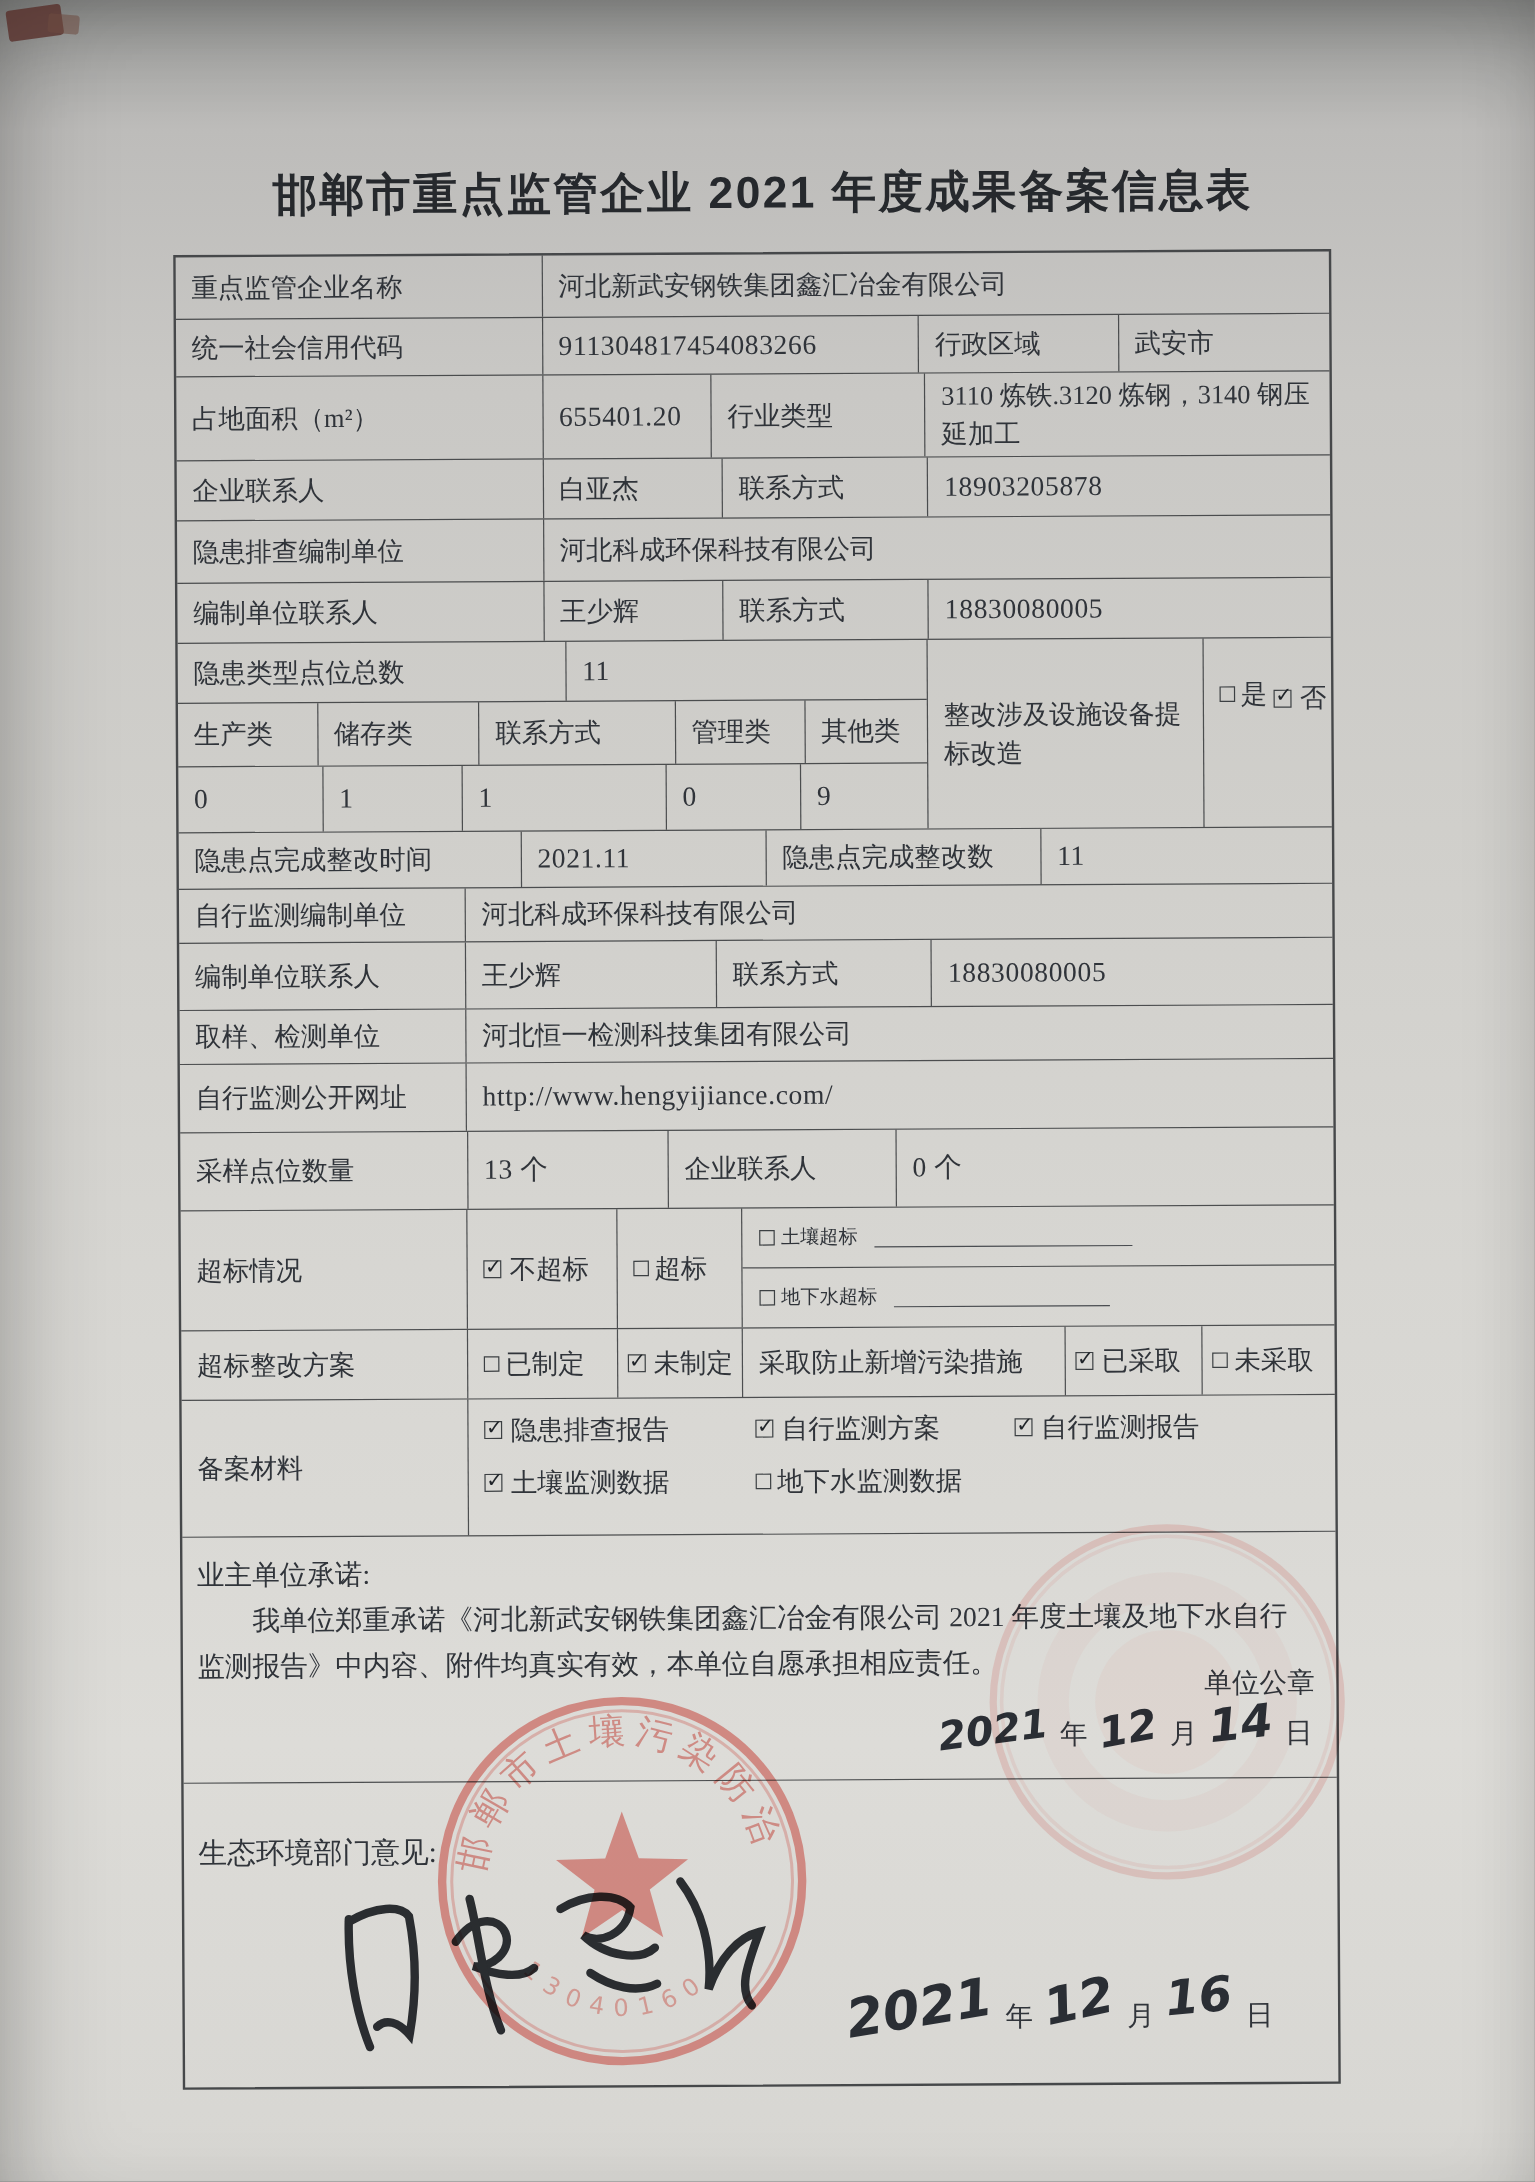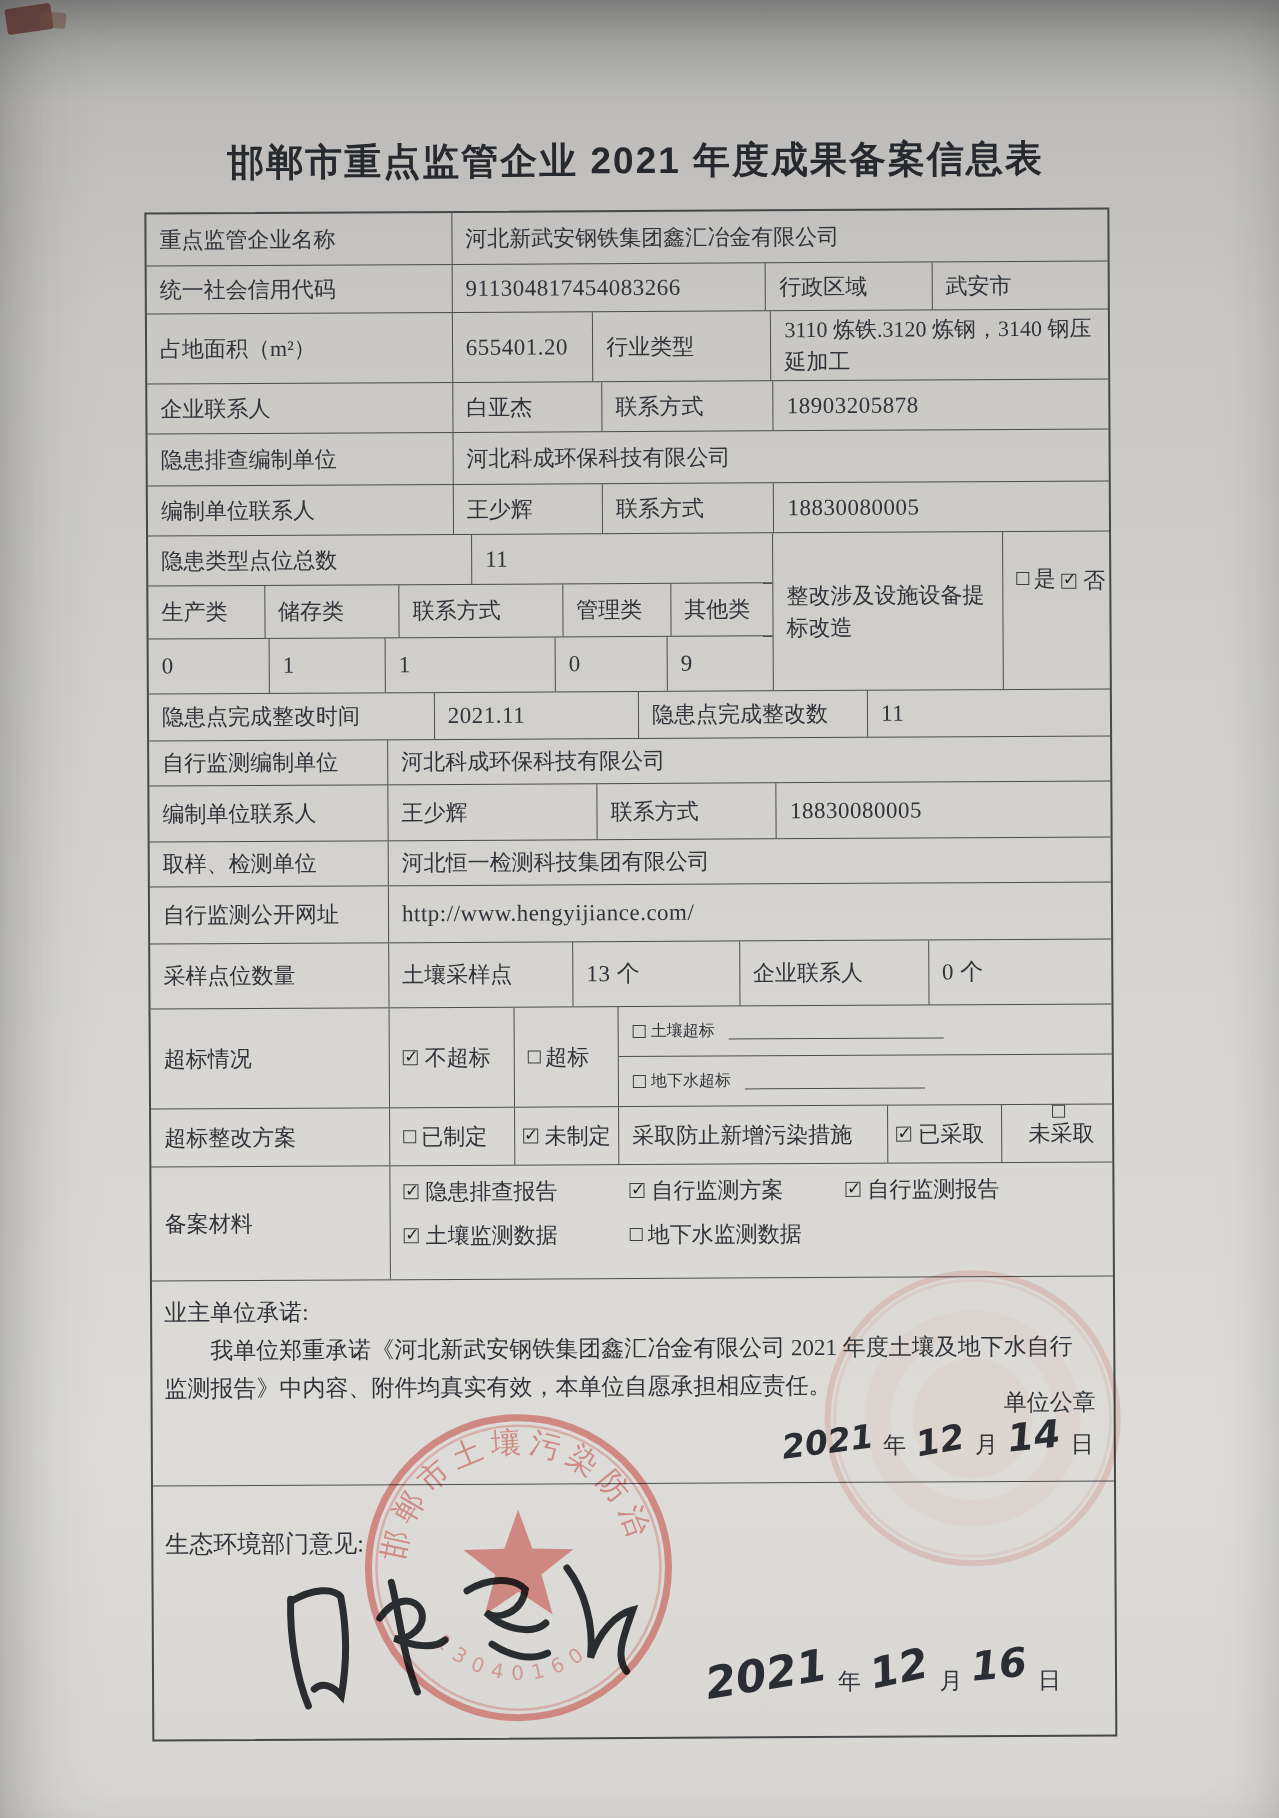--- a/index.html
+++ b/index.html
@@ -149,21 +149,20 @@
         <div class="c" style="width:725px;">河北恒一检测科技集团有限公司</div>
       </div>
 
       <div class="row" style="height:57px;">
         <div class="c" style="width:240px;">自行监测公开网址</div>
         <div class="c num" style="width:725px;">http://www.hengyijiance.com/</div>
       </div>
 
       <div class="row" style="height:65px;">
         <div class="c" style="width:240px;">采样点位数量</div>
-        <div class="c" style="width:185px;">土壤采样点</div>
         <div class="c num" style="width:167px;">13 个</div>
         <div class="c" style="width:190px;">企业联系人</div>
         <div class="c num" style="width:183px;">0 个</div>
       </div>
 
       <div class="row" style="height:100px;">
         <div class="c" style="width:240px;">超标情况</div>
         <div class="c" style="width:125px;">
           <span class="cb">
               <span class="mk">✓</span>
@@ -200,21 +199,21 @@
             </span>
           <span>未制定</span>
         </div>
         <div class="c" style="width:270px;">采取防止新增污染措施</div>
         <div class="c" style="width:115px;padding-left:8px;">
           <span class="cb">
               <span class="mk">✓</span>
             </span>
           <span>已采取</span>
         </div>
-        <div class="c" style="width:110px;padding-left:8px;flex-direction:column;">
+        <div class="c" style="width:110px;padding-left:8px;">
           <span class="cb small"></span>
           <span>未采取</span>
         </div>
       </div>
 
       <div class="row" style="height:114px;">
         <div class="c" style="width:240px;">备案材料</div>
         <div class="c" style="width:725px;align-items:flex-start;padding-top:10px;">
           <div>
             <div style="display:flex;align-items:center;margin-bottom:12px;">

